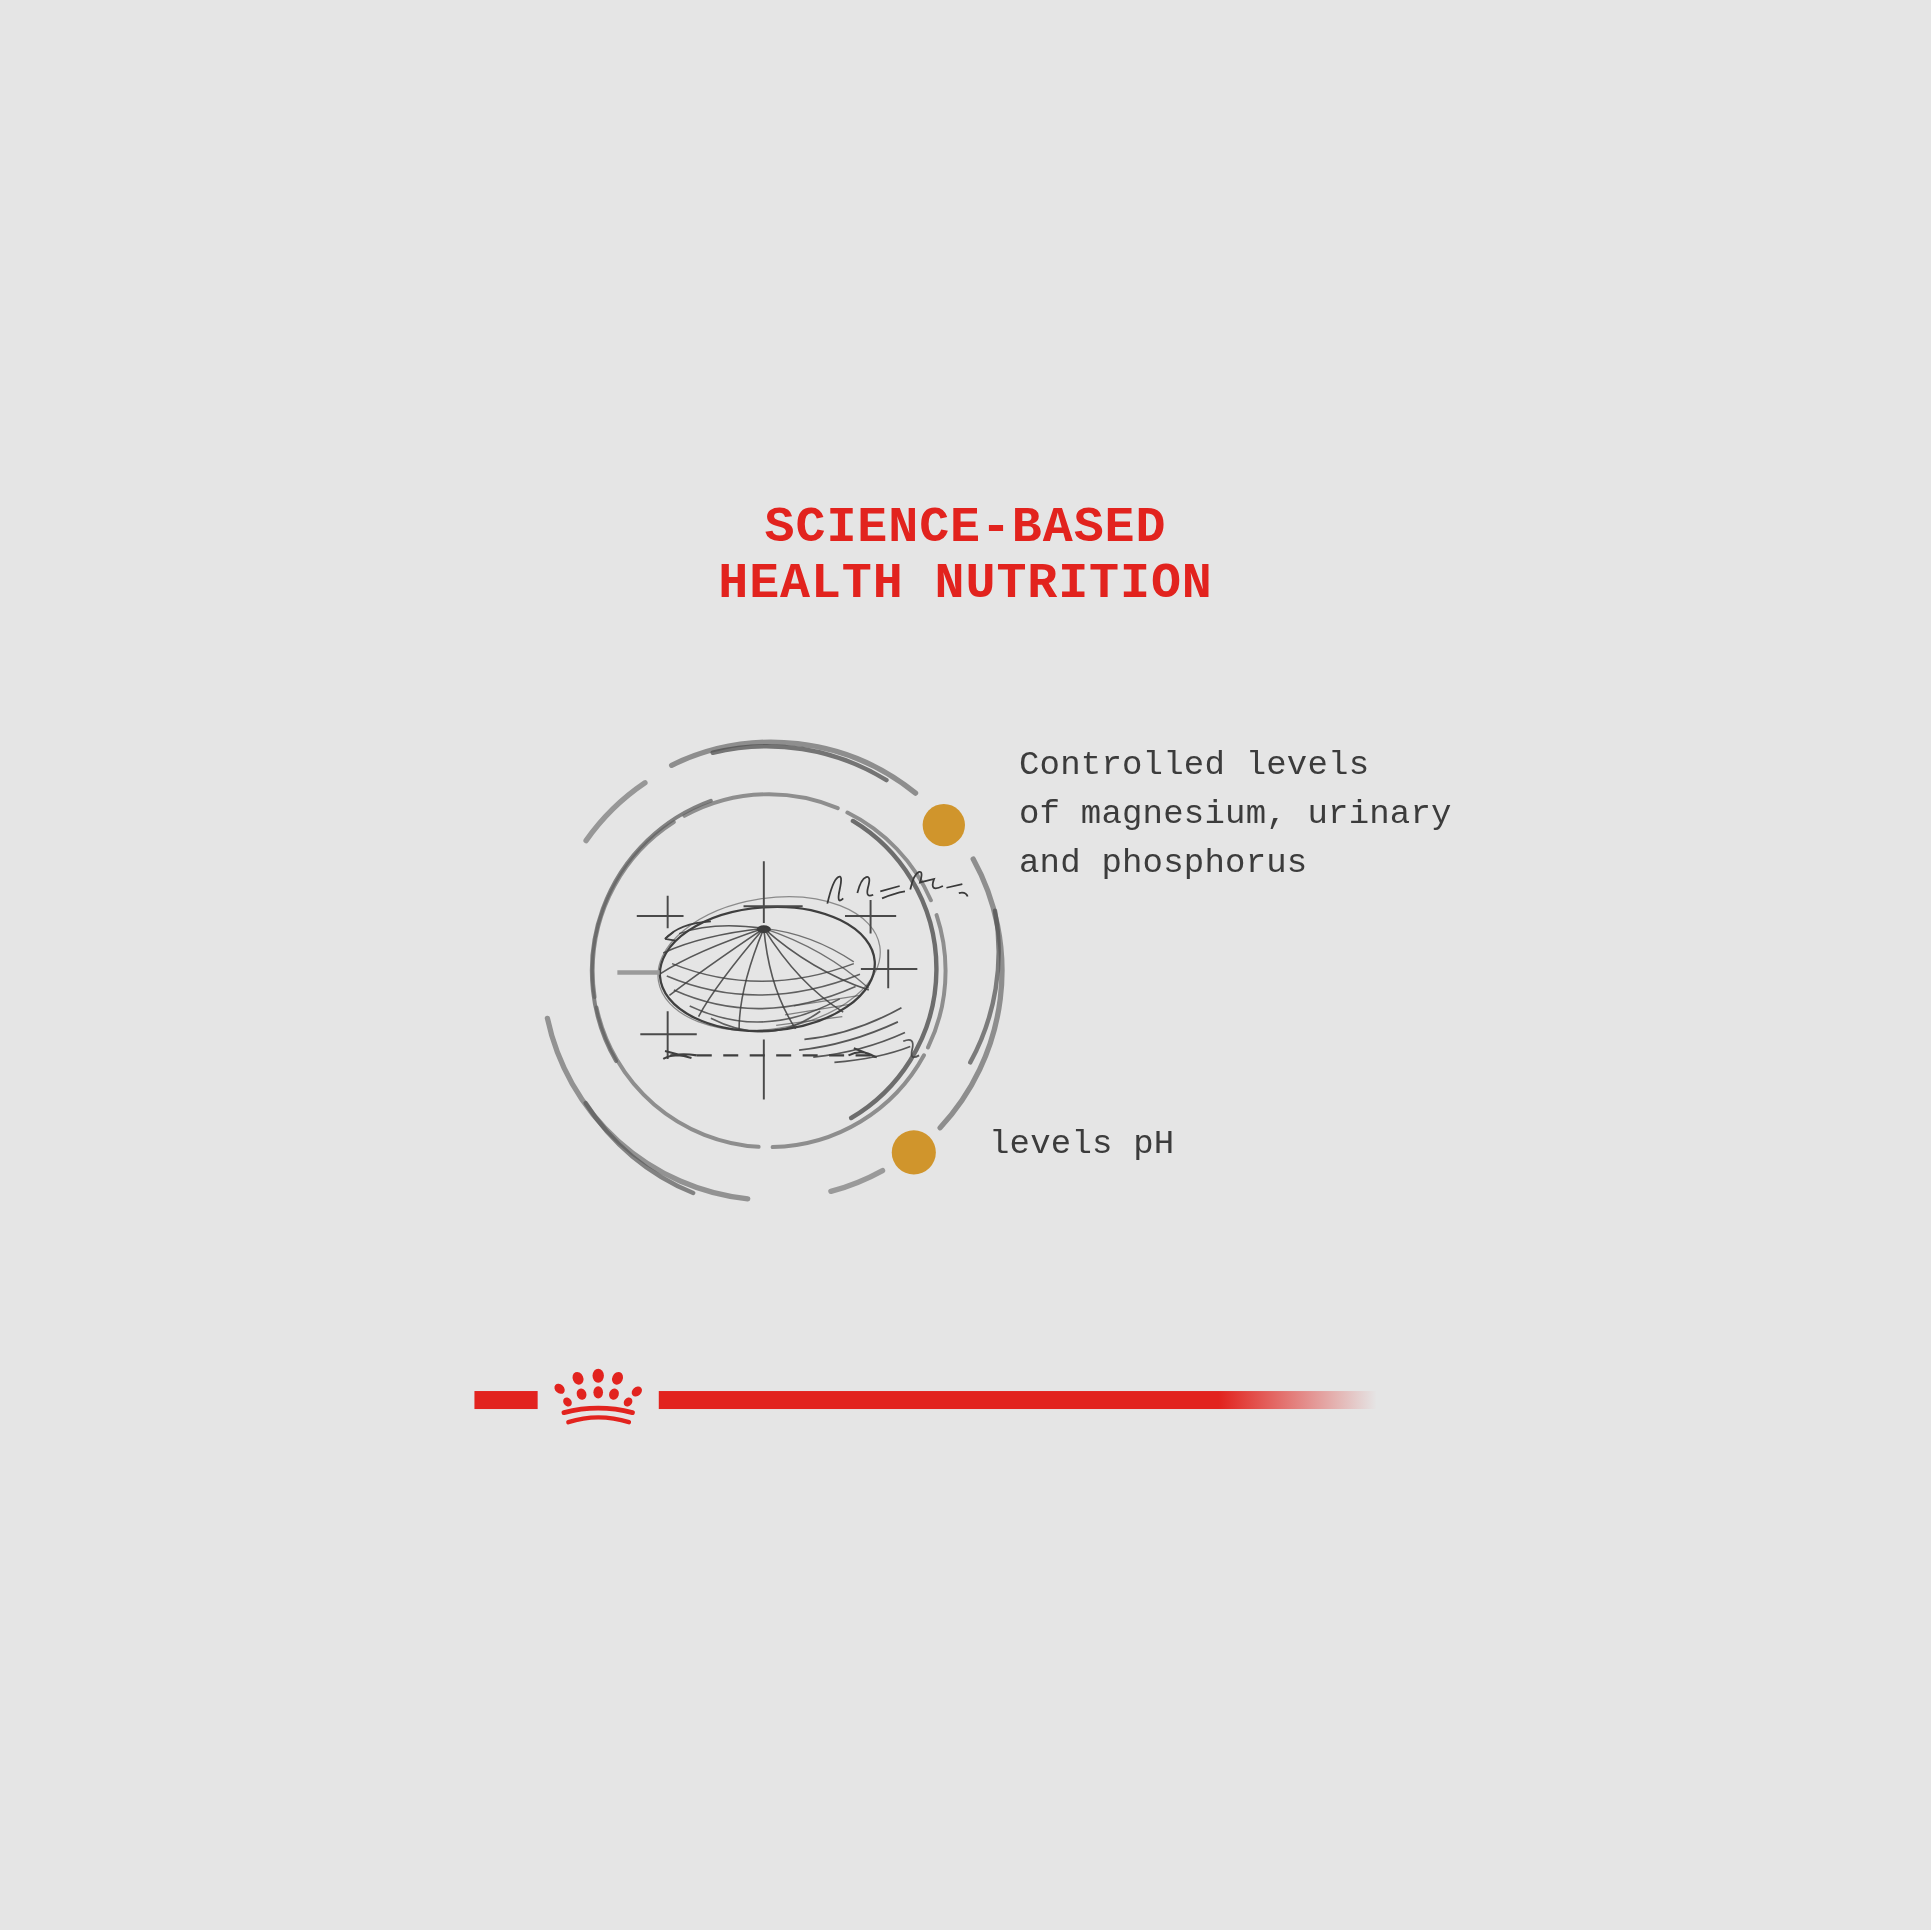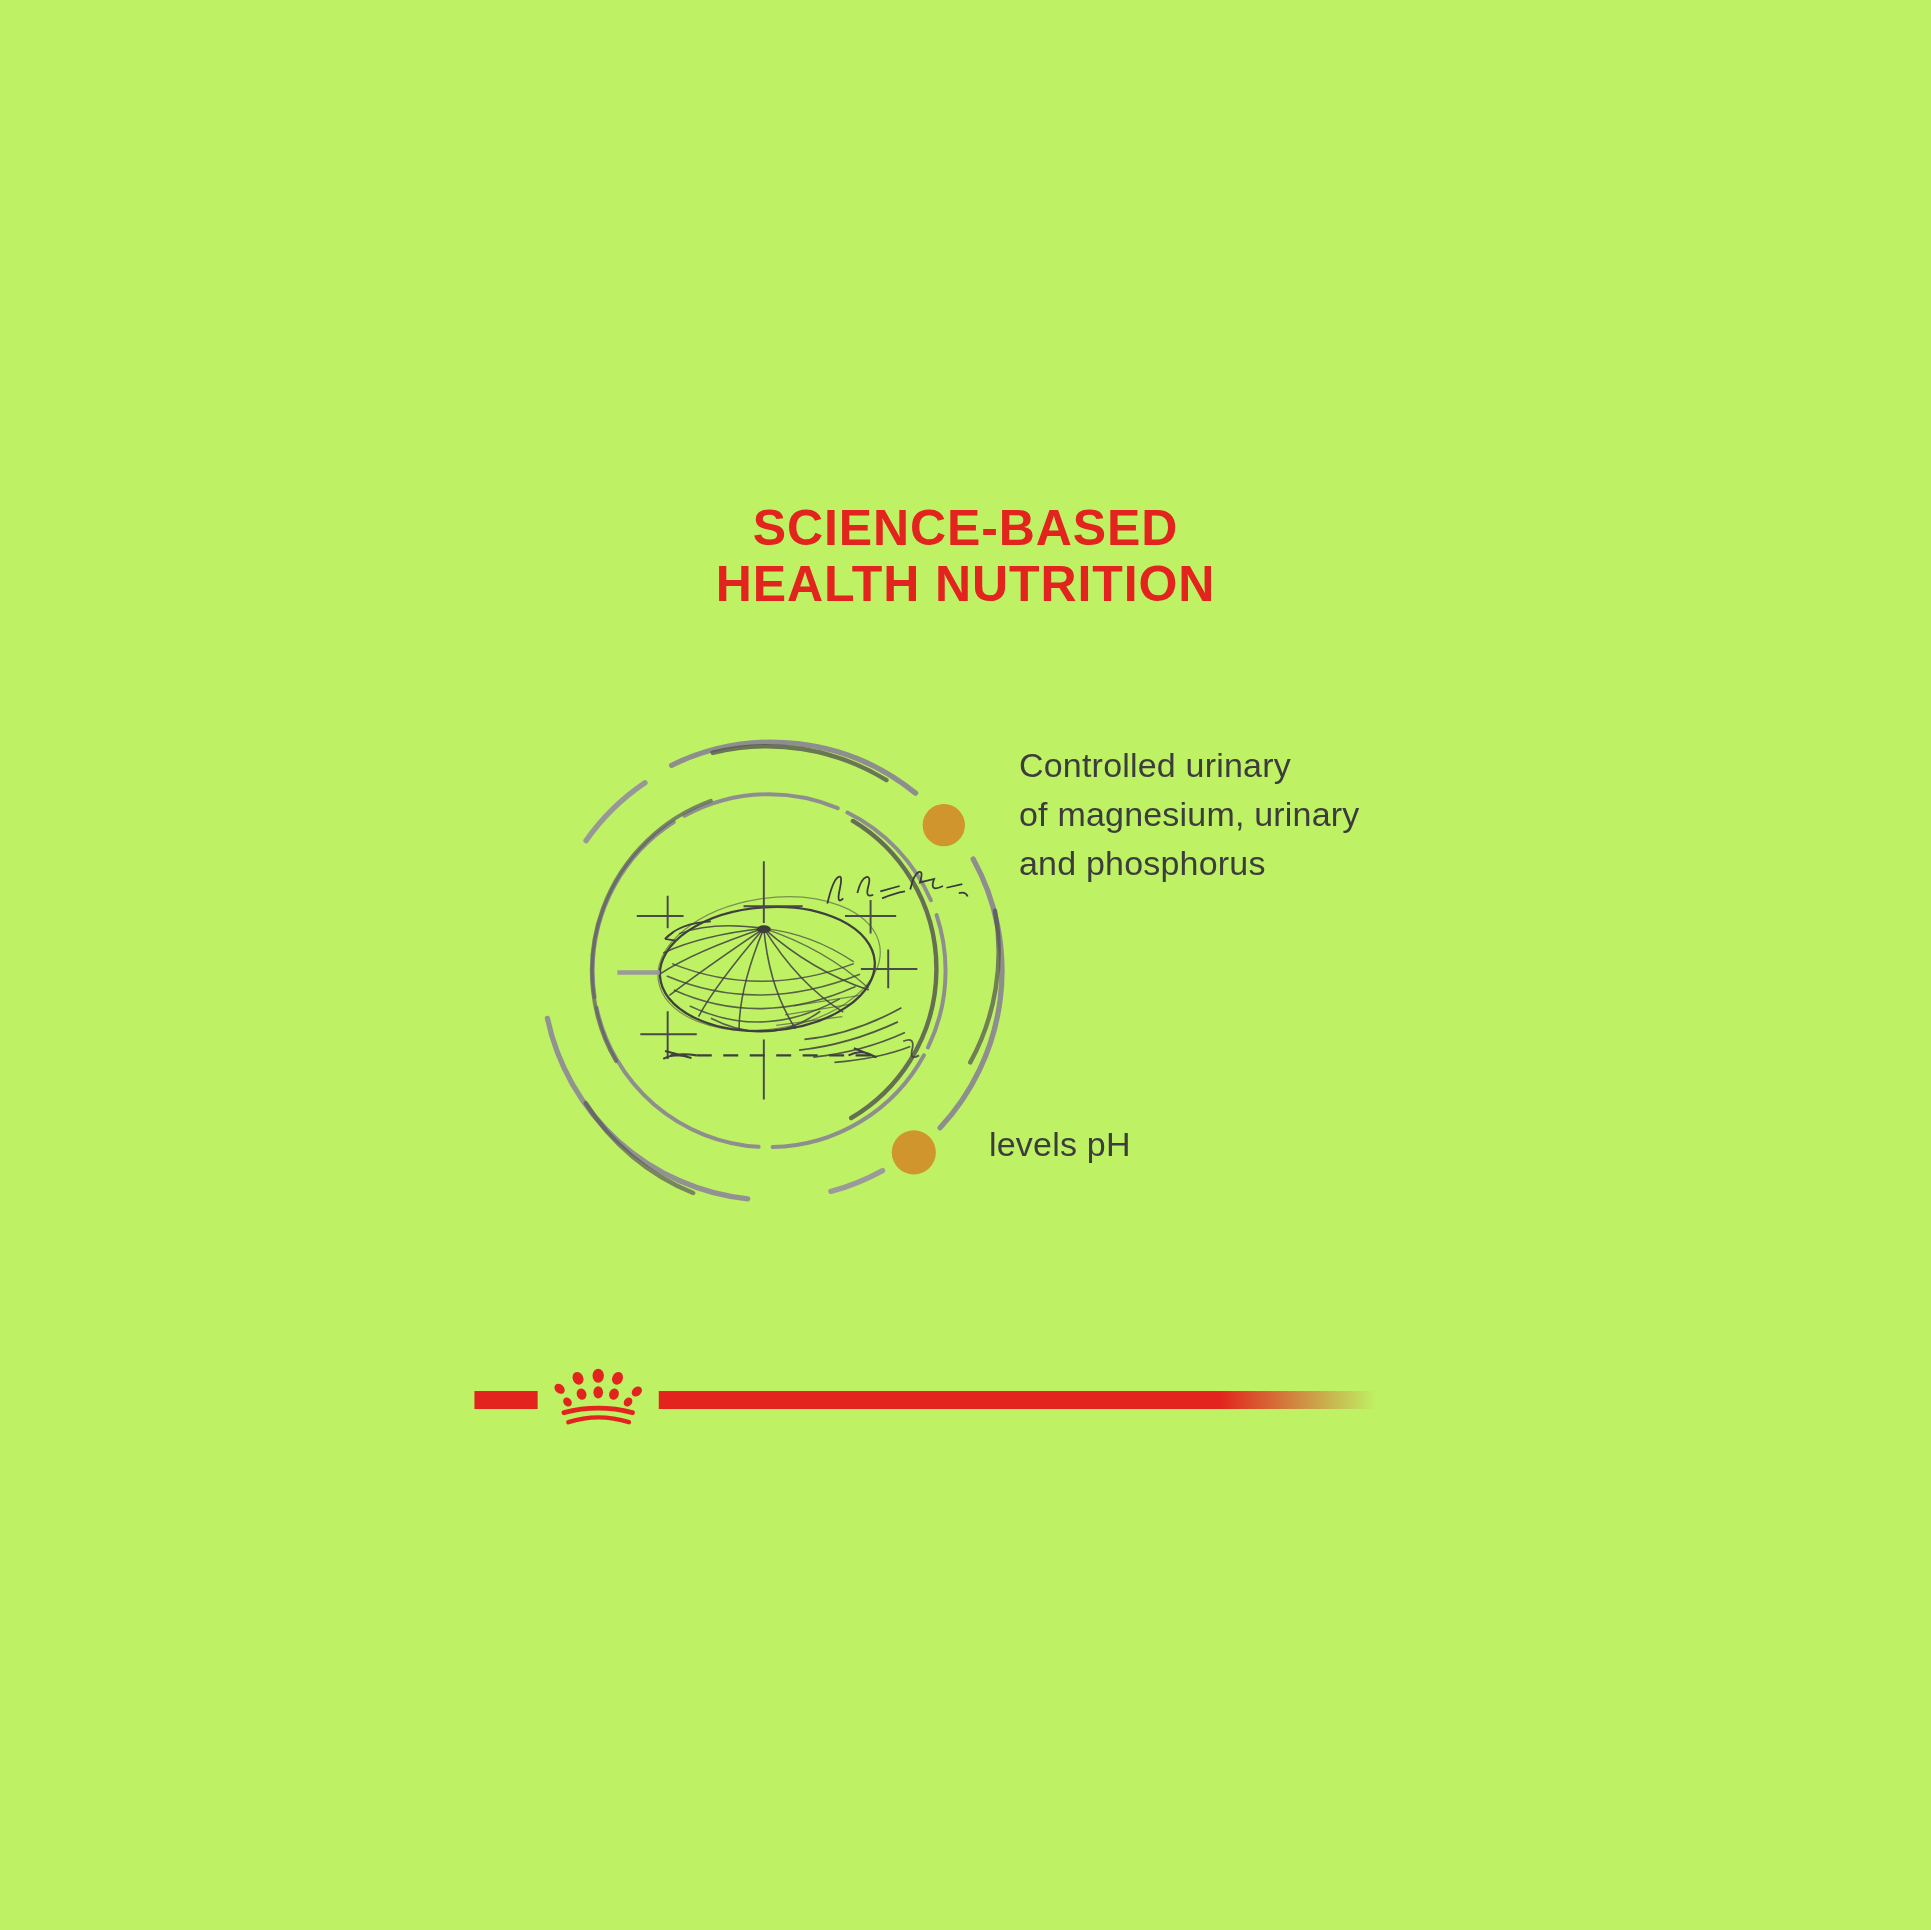--- a/index.html
+++ b/index.html
@@ -1,21 +1,21 @@
 <!DOCTYPE html>
 <html style="font-size:14px"><head>
 <meta charset="utf-8">
 <style>
   html,body{margin:0;padding:0;background:#fff;}
   .canvas{
     position:relative;
     width:1931px;height:1930px;
-    background:#bef264;
+    background:#e5e5e5;
     overflow:hidden;
-    font-family:Liberation Sans, sans-serif;
+    font-family:Liberation Mono, monospace;
   }
   .title{
     position:absolute;
     left:0;top:500px;width:100%;
     text-align:center;
     color:#e2231e;
     font-weight:bold;
     font-size:50px;
     line-height:56px;
     letter-spacing:0.9px;
@@ -134,21 +134,21 @@
       </g>
 
       <path fill="none" stroke="#3a3a3a" stroke-width="2" d="M938,1024 q6,-26 12,-30 q6,-4 2,14 q-4,18 4,10 m16,-6 q4,-16 10,-18 q6,-2 2,12 q-3,12 6,8 m8,-4 l22,-6 m-20,14 q14,-6 26,-8 m6,-2 q4,-18 10,-20 q5,-1 1,12 l16,-4 q-6,16 10,8 m4,2 l18,-4 m-4,10 q8,-2 10,4"></path>
 
       <circle cx="1070" cy="935" r="24" fill="#d0952c"></circle>
       <circle cx="1036" cy="1306" r="25" fill="#d0952c"></circle>
     </svg>
   </div>
 
   <div class="callout callout-1">
-    <span>Controlled urinary</span>
+    <span>Controlled levels</span>
     <span>of magnesium, urinary</span>
     <span>and phosphorus</span>
   </div>
   <div class="callout callout-2">
     <span>levels pH</span>
   </div>
 
   <div class="divider">
     <svg width="909" height="79" viewBox="535 1540 1030 90">
       <defs>

